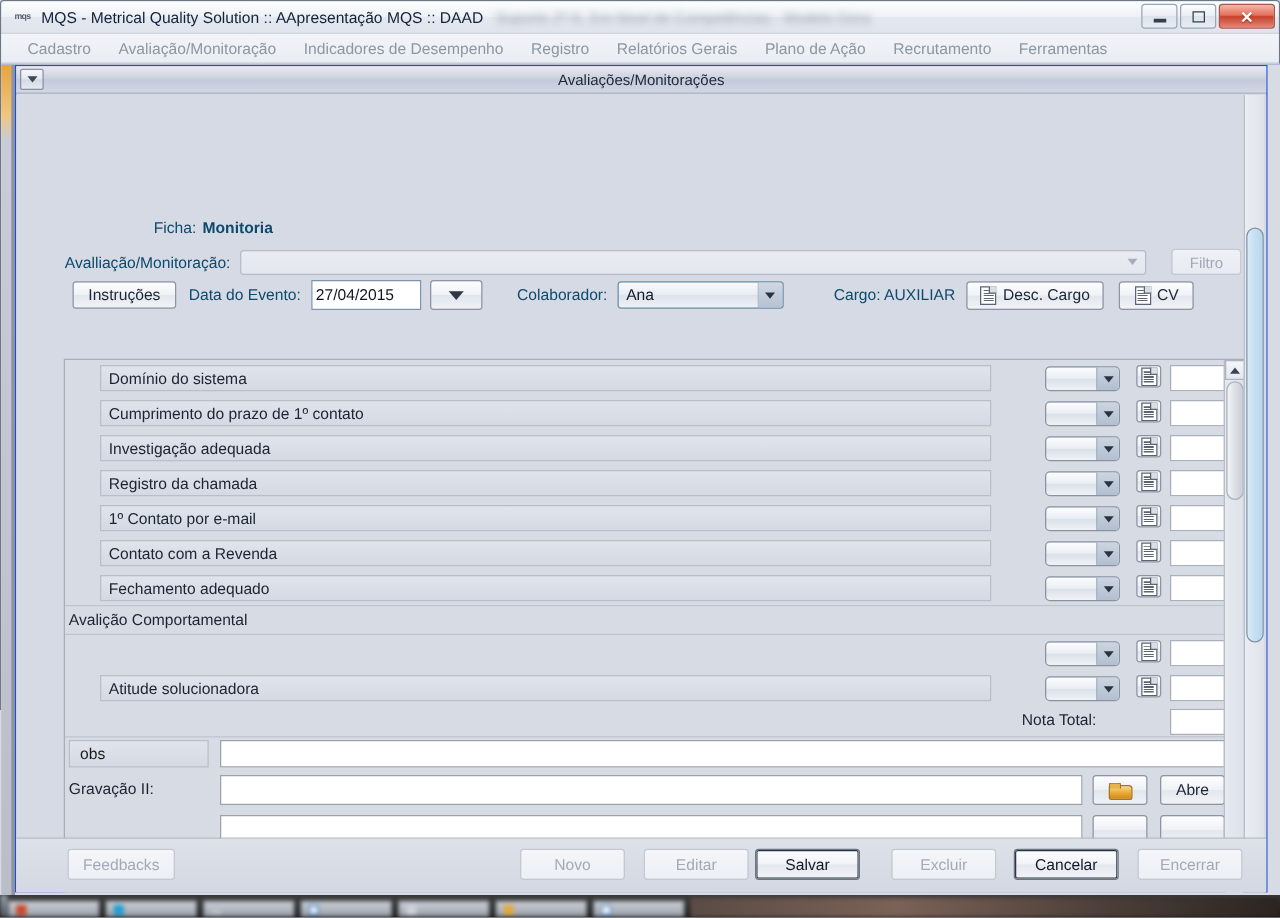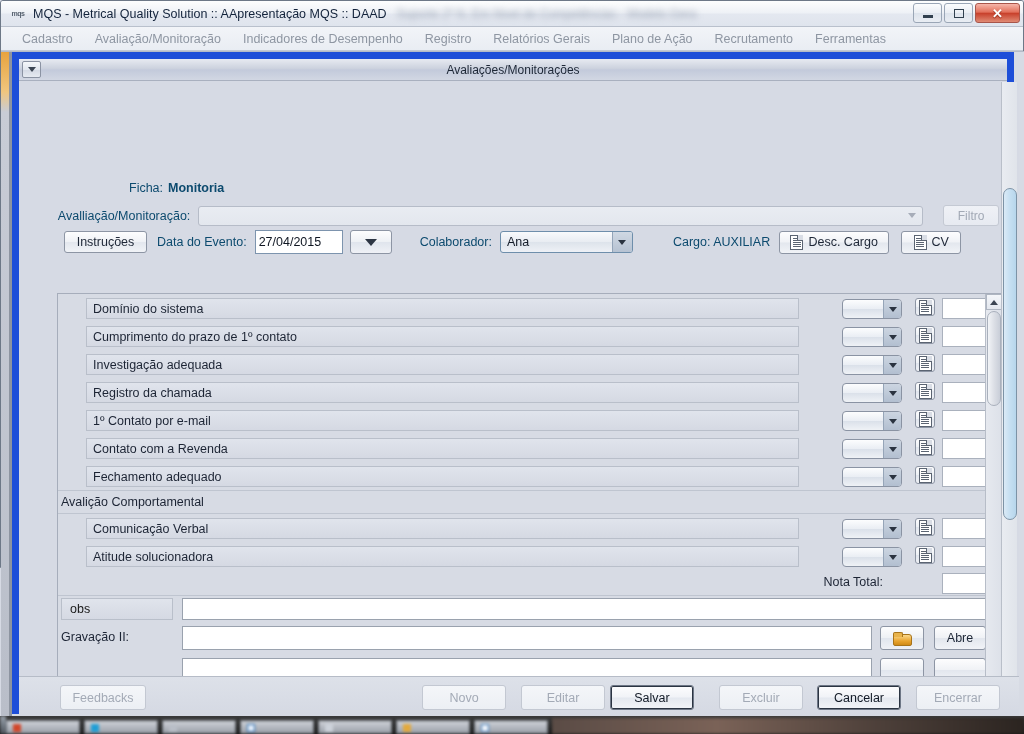--- a/index.html
+++ b/index.html
@@ -104,21 +104,21 @@
   }
   #left-strip-dark {
     position: absolute; left: 8px; top: 0; width: 3px; height: 666px;
     background: #8d94a0;
   }
 
   #child-window {
     position: absolute; left: 11px; top: 0;
     width: 1002px; height: 662px;
     background: #d6dae4;
-    border: 7px solid #1d4ed8;
+    border: 1px solid #1d4ed8;
   }
   #child-title {
     position: relative; height: 22px;
     background: linear-gradient(180deg,#e7eaf1 0%, #ccd2de 45%, #c3cadb 52%, #d2d7e3 100%);
     border-bottom: 1px solid #a9b0bf;
     display: flex; align-items: center; justify-content: center;
   }
   #child-title .child-title-text {
     font-size: 12px; color: #1d2736; font-weight: normal;
   }
@@ -697,21 +697,20 @@
               </div>
               <div class="doc-icon-btn item-doc">
                   <span class="doc-icon"></span>
                 </div>
               <div class="item-num"></div>
             </div>
 
             <div class="group-header">Avalição Comportamental</div>
 
             <div class="item-row">
-              <div class="item-name">Comunicação Verbal</div>
               <div class="item-combo">
                 <span></span>
                 <div class="ic-arrow">
                     <div class="tri-down-xs"></div>
                   </div>
               </div>
               <div class="doc-icon-btn item-doc">
                   <span class="doc-icon"></span>
                 </div>
               <div class="item-num"></div>

